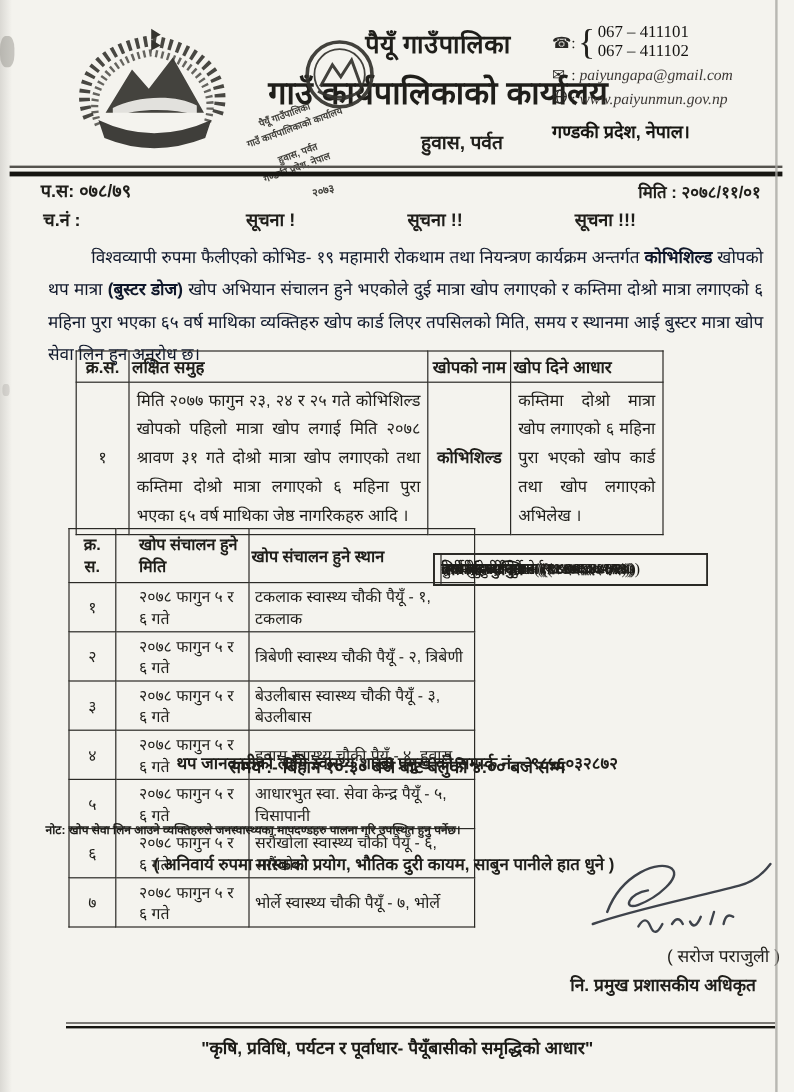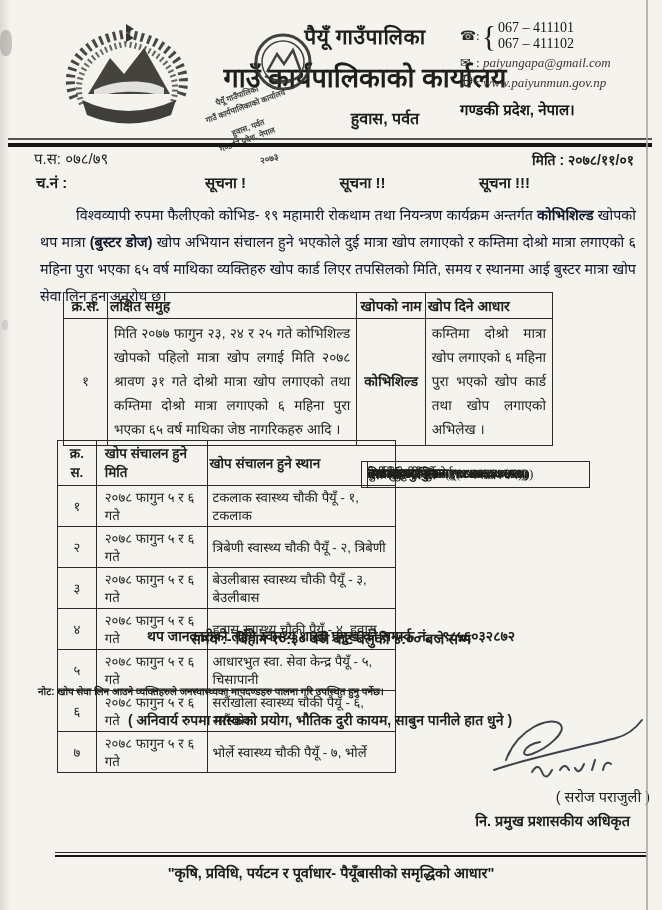--- a/index.html
+++ b/index.html
@@ -32,21 +32,21 @@
   .c-ico{width:16px;font-size:13px;color:#2a2926;flex:none;}
   .brace{font-size:30px;font-weight:400;line-height:26px;margin:0 2px;color:#1f1e1a;}
   .phones{font-size:14px;line-height:16px;color:#141311;}
   .linkish{font-style:italic;color:#3b3734;font-size:13px;}
   .province{font-family:"Liberation Sans",sans-serif;font-size:15px;font-weight:bold;margin-top:8px;color:#161511;}
 
   .head-rule{position:absolute;left:8px;right:10px;top:138px;height:3px;
     border-top:2px solid #55534e;border-bottom:4px solid #161511;}
 
   
-  .ref-ps{position:absolute;left:34px;top:148px;font-size:15px;font-weight:normal;}
+  .ref-ps{position:absolute;left:34px;top:148px;font-size:15px;font-weight:bold;}
   .ref-date{position:absolute;right:28px;top:150px;font-size:14px;font-weight:bold;}
   .ref-chn{position:absolute;left:36px;top:172px;font-size:15px;font-weight:bold;}
   .notice-row{position:absolute;left:205px;top:172px;width:325px;display:flex;justify-content:space-between;}
   .notice-row span{font-size:15px;font-weight:bold;}
 
   
   .body-para{position:absolute;left:40px;right:26px;top:202px;
     font-size:14.3px;line-height:27px;text-align:justify;text-indent:36px;color:#0f172a;}
   .b{font-weight:bold;}
 
@@ -58,21 +58,21 @@
   .t1 td{font-size:13.6px;line-height:24px;padding:3px 6px;}
   .t1 .sn{width:9%;text-align:center;}
   .t1 .target{width:51%;text-align:justify;margin-top:24px;}
   .t1 .vac{width:14%;text-align:center;font-weight:bold;}
   .t1 .basis{width:26%;text-align:justify;margin-left:35px;}
 
   .t2{position:absolute;left:57px;top:440px;width:555px;}
   .t2 th{font-size:13.5px;font-weight:bold;padding:3px 2px;line-height:19px;}
   .t2 td{font-size:13.2px;padding:2px 5px;height:21px;}
   .t2 .sn{width:7%;text-align:center;}
-  .t2 .date{width:20%;text-align:left;padding-left:8px;}
+  .t2 .date{width:20%;text-align:left;padding-left:19px;}
   .t2 .place{width:34%;text-align:left;}
   .t2 .contact{width:39%;text-align:left;}
 
   
   .time-line{position:absolute;left:0;width:662px;top:628px;text-align:center;font-size:14.5px;font-weight:bold;}
   .info-line{position:absolute;left:0;width:662px;top:626px;text-align:center;font-size:14px;font-weight:bold;}
   .note-line{position:absolute;left:38px;right:30px;top:684px;font-size:10px;font-weight:bold;text-align:justify;}
   .precaution-line{position:absolute;left:0;width:640px;top:710px;text-align:center;font-size:14px;font-weight:bold;}
 
   

